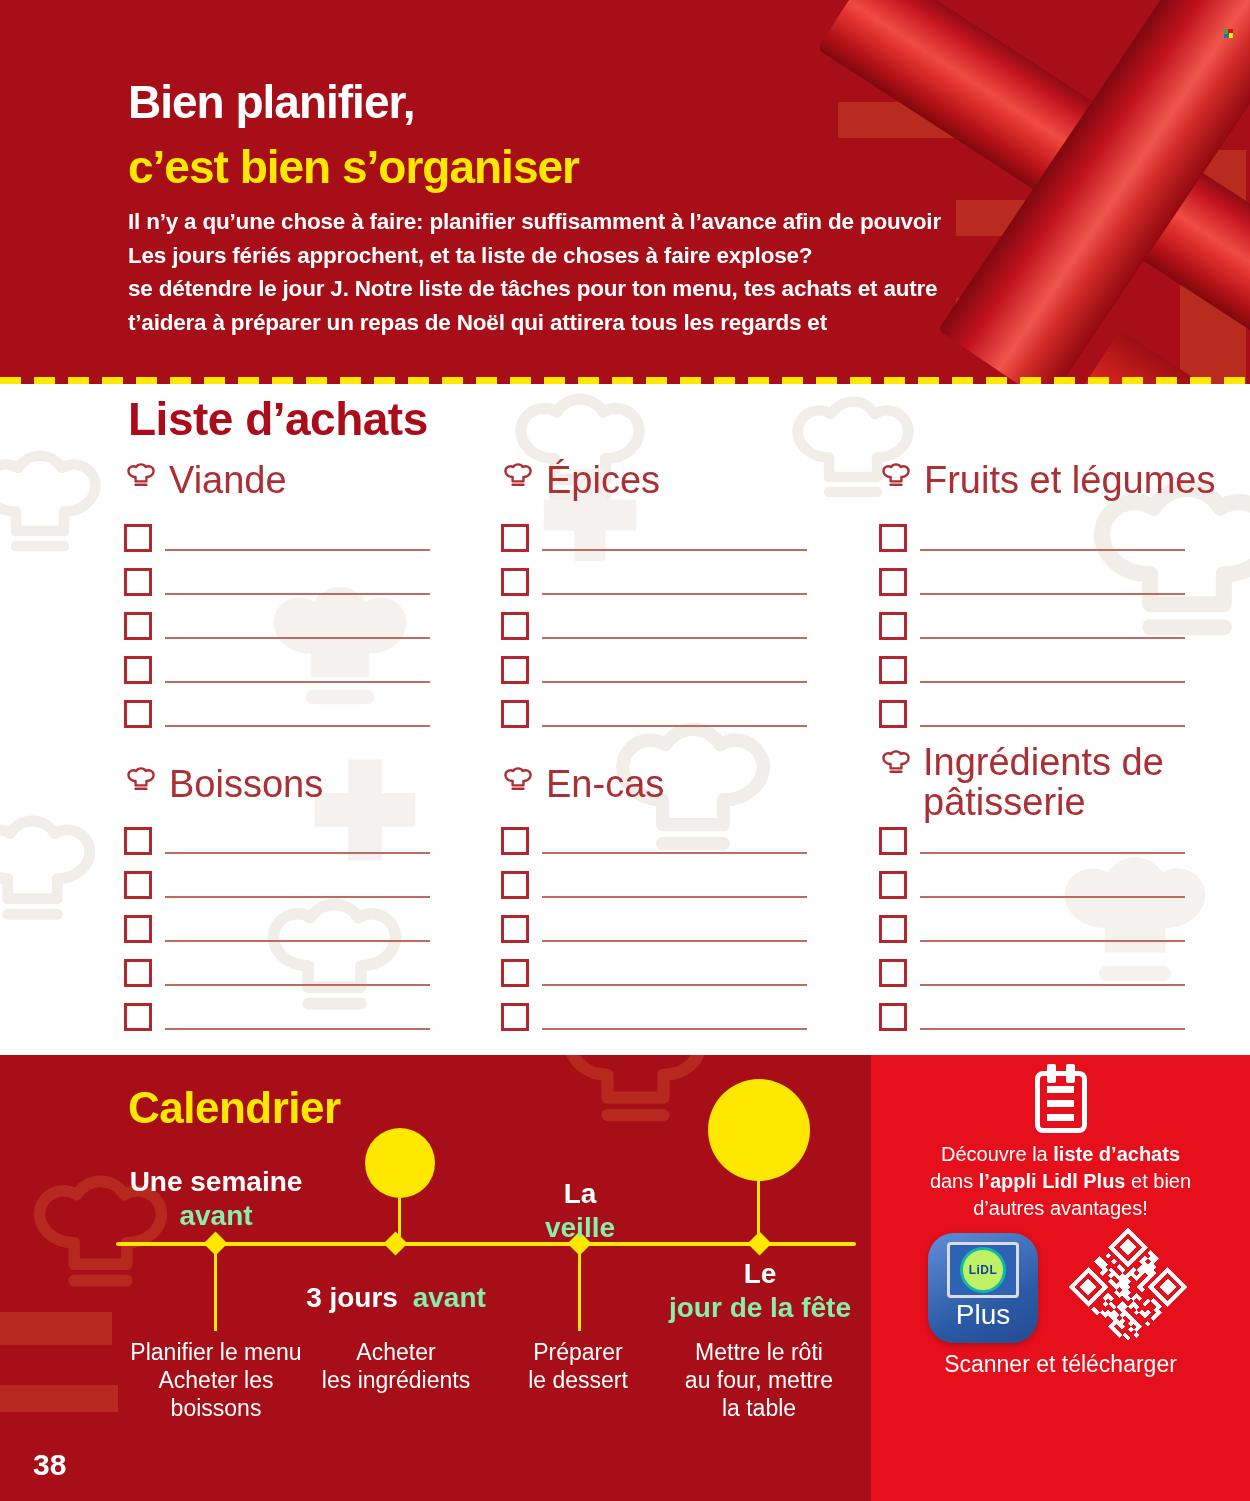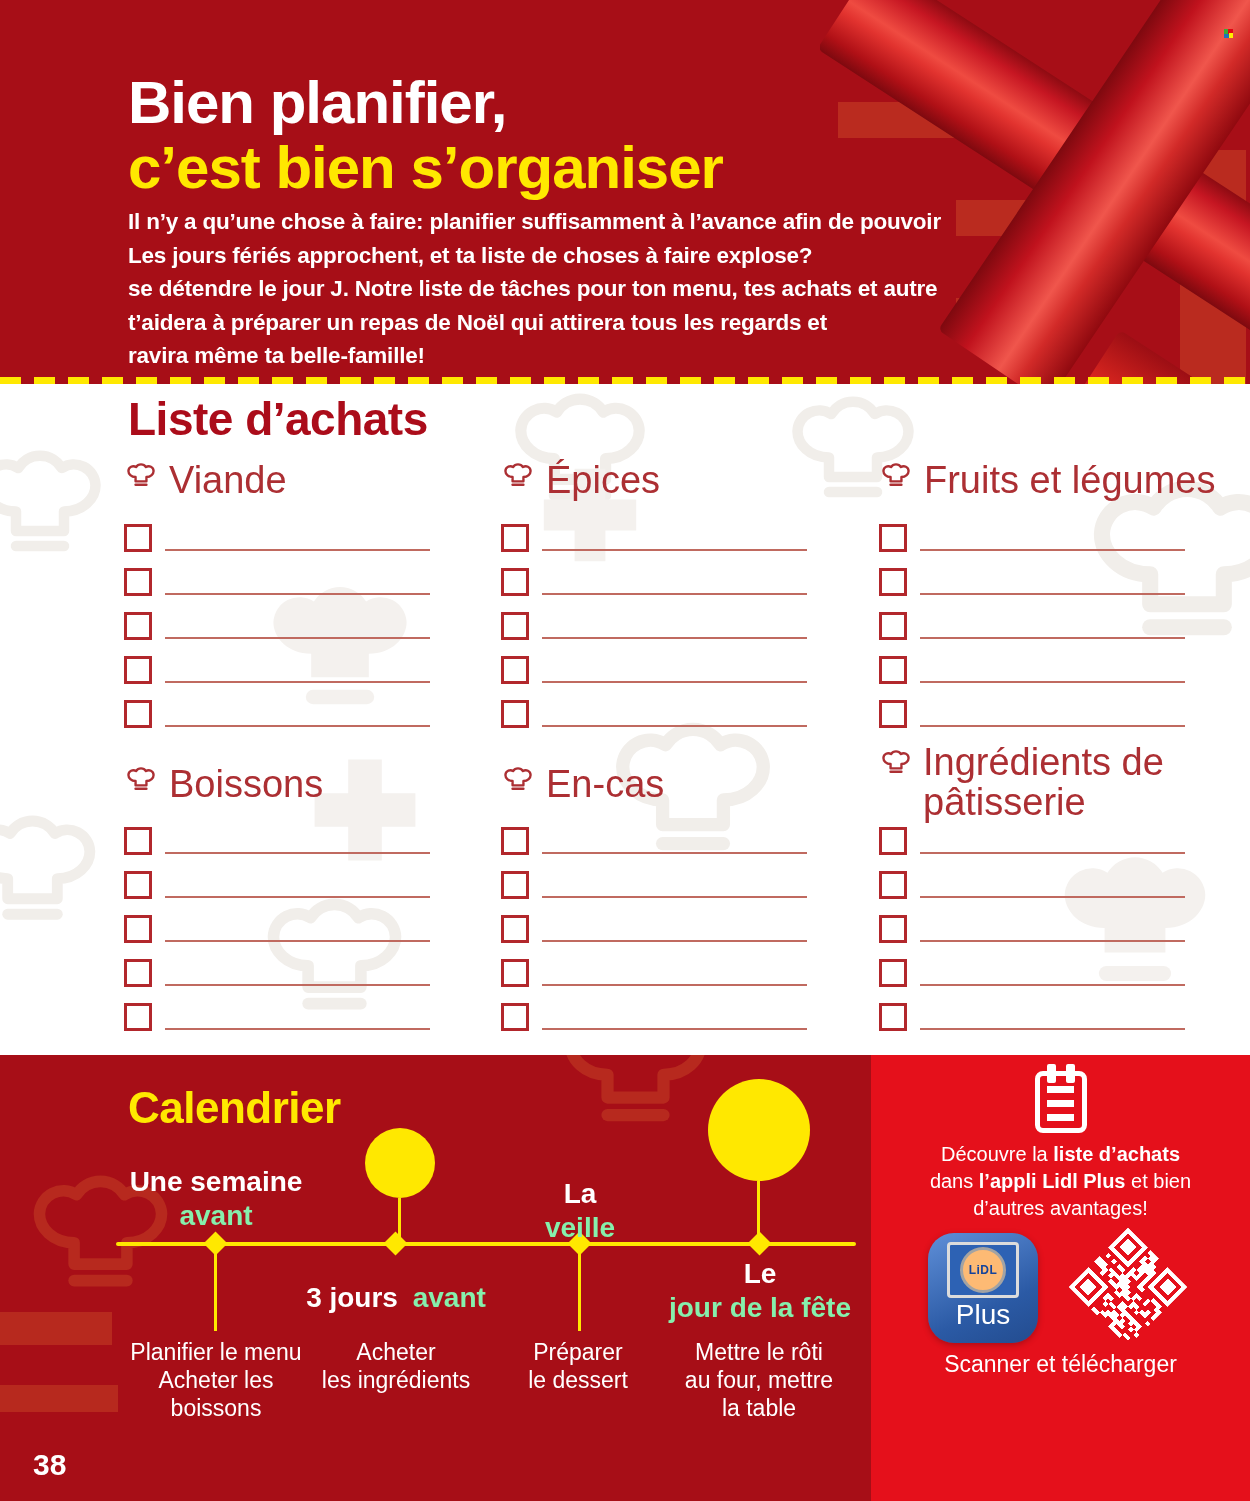--- a/index.html
+++ b/index.html
@@ -14,21 +14,21 @@
   .band{position:absolute;transform-origin:0 0;border-radius:6px;}
   .band-a{width:580px;height:106px;left:55px;top:-40px;transform:rotate(33deg);
     background:linear-gradient(180deg,#8E0B12 0%,#C61622 18%,#EF4B41 46%,#E2332F 58%,#B01016 84%,#7E090F 100%);}
   .band-b{width:580px;height:132px;left:118px;top:330px;transform:rotate(-56deg);
     background:linear-gradient(180deg,#7E090F 0%,#C0121D 25%,#F0564C 55%,#D22A28 72%,#90090F 100%);}
   .band-c{width:280px;height:120px;left:300px;top:330px;transform:rotate(33deg);
     background:linear-gradient(180deg,#9C0E14 0%,#D8251F 45%,#A80D13 100%);}
   .reg-marker{position:absolute;left:1224px;top:29px;width:9px;height:9px;z-index:4;
     background:conic-gradient(#E30613 0 25%,#FFED00 25% 50%,#1D71B8 50% 75%,#3AAA35 75%);}
   .hero h1{position:absolute;left:128px;top:70px;margin:0;z-index:3;
-    font-size:60px;line-height:65px;font-weight:700;letter-spacing:-1px;}
+    font-size:46px;line-height:65px;font-weight:700;letter-spacing:-1px;}
   .hero h1 .t1{display:block;color:#ffffff;}
   .hero h1 .t2{display:block;color:#FFE800;}
   .intro{position:absolute;left:128px;top:205px;z-index:3;color:#ffffff;
     font-size:22.5px;line-height:33.5px;font-weight:700;letter-spacing:-0.2px;white-space:nowrap;}
   .dashes{position:absolute;left:0;top:377px;width:100%;height:7px;z-index:4;
     background:repeating-linear-gradient(90deg,#FFE800 0 21px,transparent 21px 34px);}
 
   
   .list-sec{position:absolute;left:0;top:384px;width:1250px;height:671px;background:#ffffff;overflow:hidden;}
   .wm{position:absolute;color:#F1EEEA;z-index:1;}
@@ -88,21 +88,21 @@
   .cbar{position:absolute;left:7px;width:27px;height:7px;background:#ffffff;}
   .cb1{top:10px;} .cb2{top:24px;} .cb3{top:38px;}
   .promo{position:absolute;left:0;top:86px;width:100%;text-align:center;color:#ffffff;
     font-size:20px;line-height:27px;font-weight:400;}
   .promo .b{font-weight:700;}
   .app-icon{position:absolute;left:57px;top:178px;width:110px;height:110px;border-radius:26px;
     background:linear-gradient(155deg,#5F8FD8 0%,#2B5AA5 65%,#234C8F 100%);
     box-shadow:0 2px 6px rgba(0,0,0,0.25);}
   .logo-box{width:72px;height:56px;margin:9px auto 0;border:3px solid #DCDCDC;border-radius:4px;
     background:#2D62B4;display:flex;align-items:center;justify-content:center;}
-  .logo-circle{width:46px;height:46px;border-radius:50%;background:#fdba74;border:3px solid #a3a3a3;
+  .logo-circle{width:46px;height:46px;border-radius:50%;background:#bef264;border:3px solid #14b8a6;
     display:flex;align-items:center;justify-content:center;}
   .logo-text{font-size:12px;font-weight:700;color:#15439B;letter-spacing:0.5px;}
   .plus-label{text-align:center;color:#ffffff;font-size:28px;font-weight:400;margin-top:2px;line-height:30px;}
   .qr{position:absolute;left:215px;top:190px;width:84px;height:84px;transform:rotate(45deg);}
   .scan-label{position:absolute;left:0;top:296px;width:100%;text-align:center;color:#ffffff;font-size:23px;}
   .defs{position:absolute;width:0;height:0;overflow:hidden;}
 </style>
 </head>
 <body>
 
@@ -140,21 +140,20 @@
 
     <h1>
       <span class="t1">Bien planifier,</span>
       <span class="t2">c’est bien s’organiser</span>
     </h1>
     <div class="intro">
         <div class="intro-line">Il n’y a qu’une chose à faire: planifier suffisamment à l’avance afin de pouvoir</div>
         <div class="intro-line">Les jours fériés approchent, et ta liste de choses à faire explose?</div>
         <div class="intro-line">se détendre le jour J. Notre liste de tâches pour ton menu, tes achats et autre</div>
         <div class="intro-line">t’aidera à préparer un repas de Noël qui attirera tous les regards et</div>
-        <div class="intro-line">ravira même ta belle-famille!</div>
       </div>
     <div class="dashes"></div>
   </section>
 
   <section class="list-sec">
     <svg class="wm" style="left:500px;top:9px;width:160px;height:160px;">
         <use href="#hat"></use>
       </svg>
     <svg class="wm" style="left:778px;top:12px;width:150px;height:150px;">
         <use href="#hat"></use>

